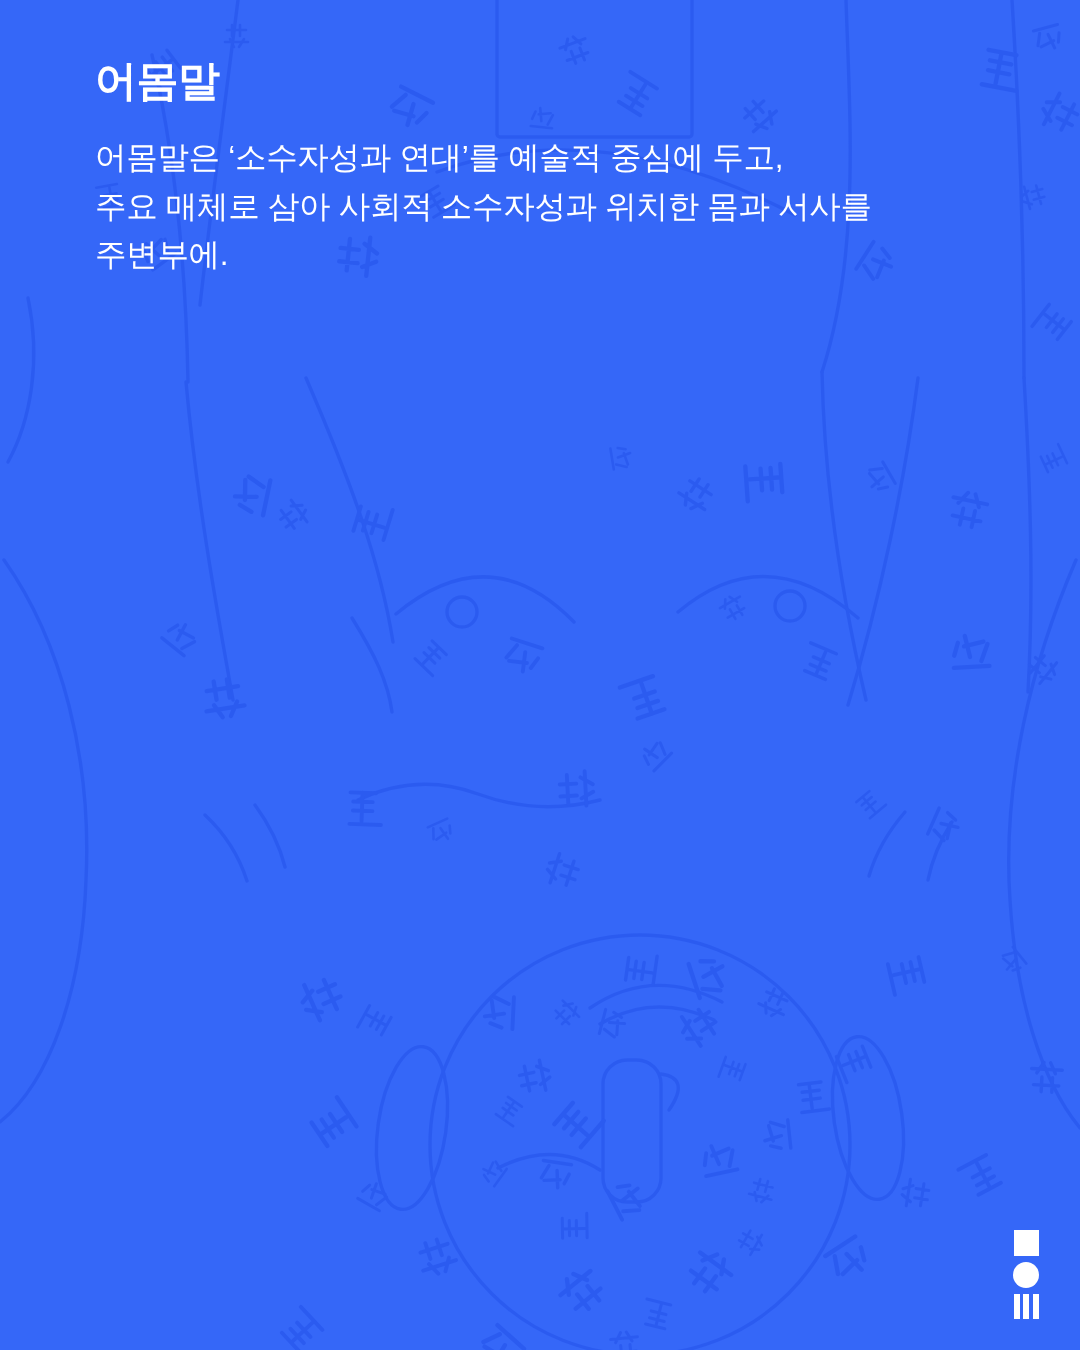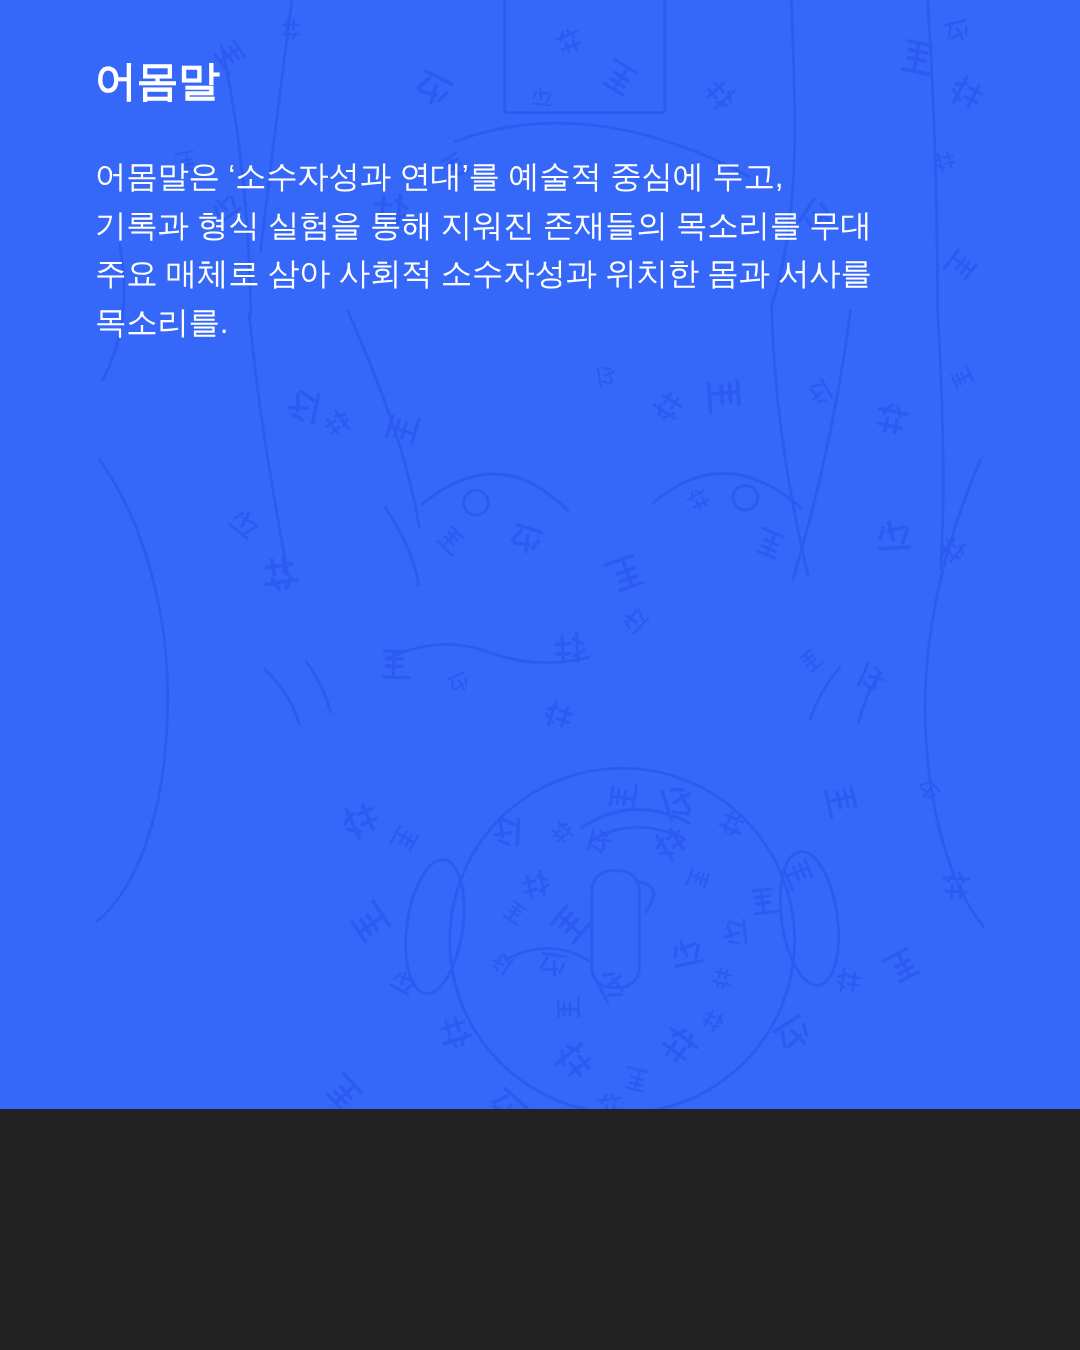--- a/index.html
+++ b/index.html
@@ -3,21 +3,21 @@
 <meta charset="utf-8">
 <style>
   html, body { margin: 0; padding: 0; }
   body {
     font-family: "Liberation Sans", "DejaVu Sans", sans-serif;
     background: #222;
   }
   .poster {
     position: relative;
     width: 1080px;
-    height: 1109px;
+    height: 1350px;
     overflow: hidden;
     background: var(--bg, #3567F8);
   }
   .bg-chart {
     position: absolute;
     inset: 0;
     width: 100%;
     height: 100%;
     color: var(--line, #2554EC);
     opacity: 0.6;
@@ -31,21 +31,21 @@
     color: var(--text, #FFFFFF);
   }
   .title {
     margin: 0;
     font-size: 42px;
     line-height: 1.1;
     font-weight: 800;
     letter-spacing: -0.5px;
   }
   .description {
-    margin-top: 48px;
+    margin-top: 29px;
     font-size: 31.5px;
     line-height: 48.5px;
     font-weight: 500;
     letter-spacing: -0.3px;
   }
   .description .line { white-space: nowrap; }
   .logo {
     position: absolute;
     left: 1013px;
     top: 1230px;
@@ -215,23 +215,22 @@
         <use href="#g3" transform="translate(480 1330) scale(1.67) rotate(121 12 12)"></use>
         <use href="#g1" transform="translate(610 1330) scale(1.17) rotate(174 12 12)"></use>
         <use href="#g2" transform="translate(280 1310) scale(1.50) rotate(227 12 12)"></use>
       </g>
   </svg>
 
   <div class="content">
     <h1 class="title">어몸말</h1>
     <div class="description">
       <div class="line">어몸말은 ‘소수자성과 연대’를 예술적 중심에 두고,</div>
-      <div class="line">기록과 형식 실험을 통해 지워진 존재들의 목소리를 무대</div>
       <div class="line">주요 매체로 삼아 사회적 소수자성과 위치한 몸과 서사를</div>
-      <div class="line">목소리를.</div>
+      <div class="line">주변부에.</div>
     </div>
   </div>
 
   <div class="logo">
     <div class="square"></div>
     <div class="circle"></div>
     <div class="bars">
       <i></i>
         <i></i>
         <i></i>

